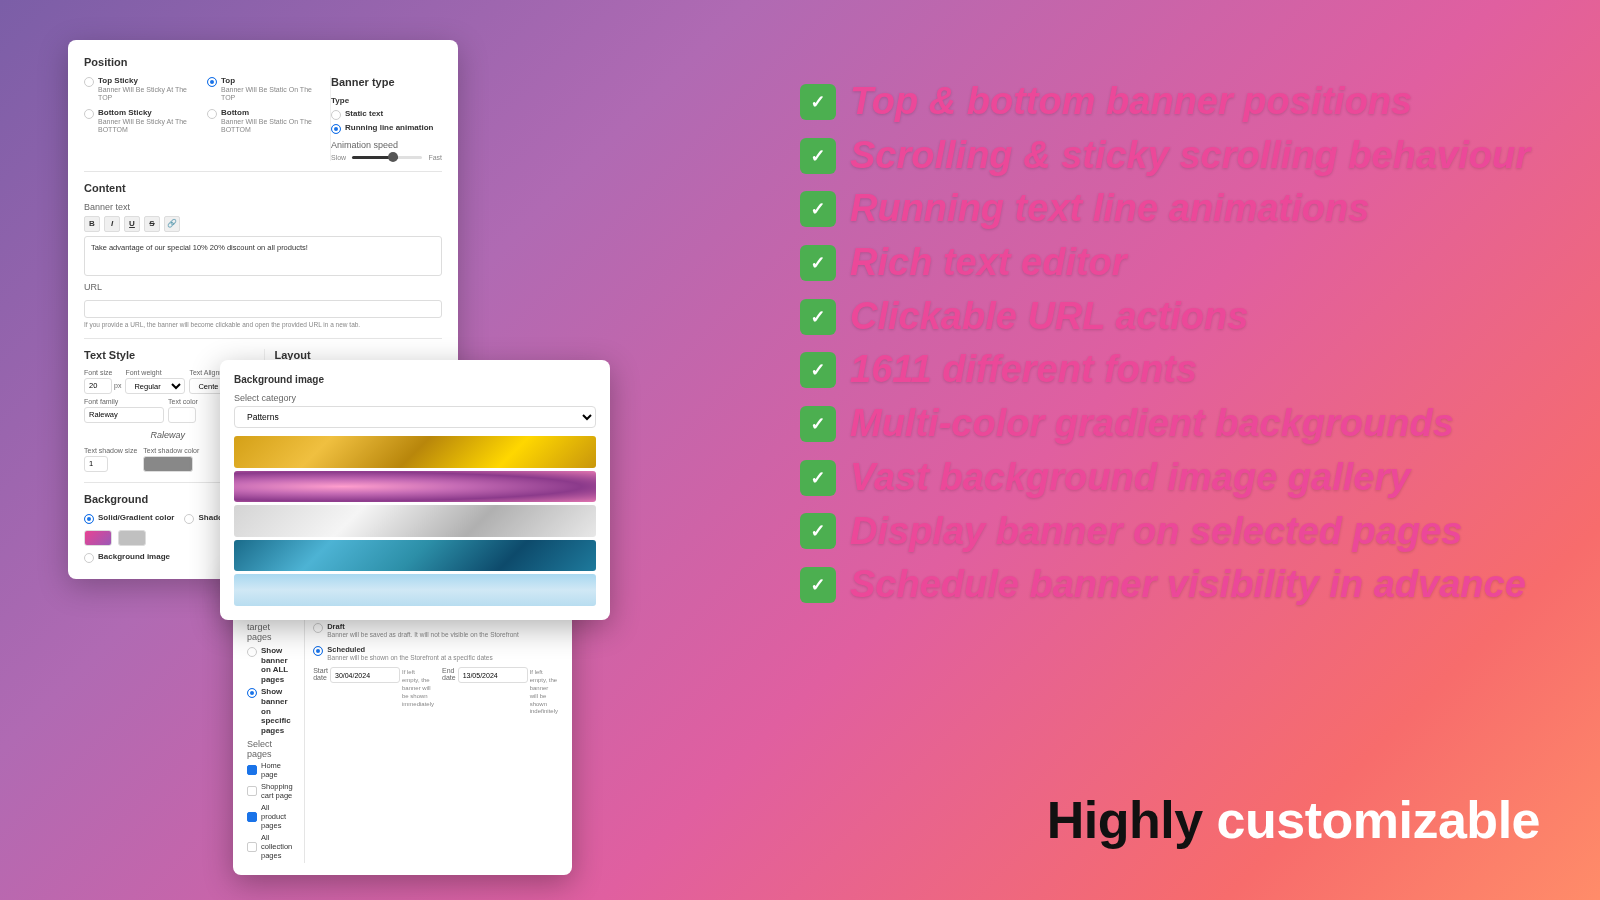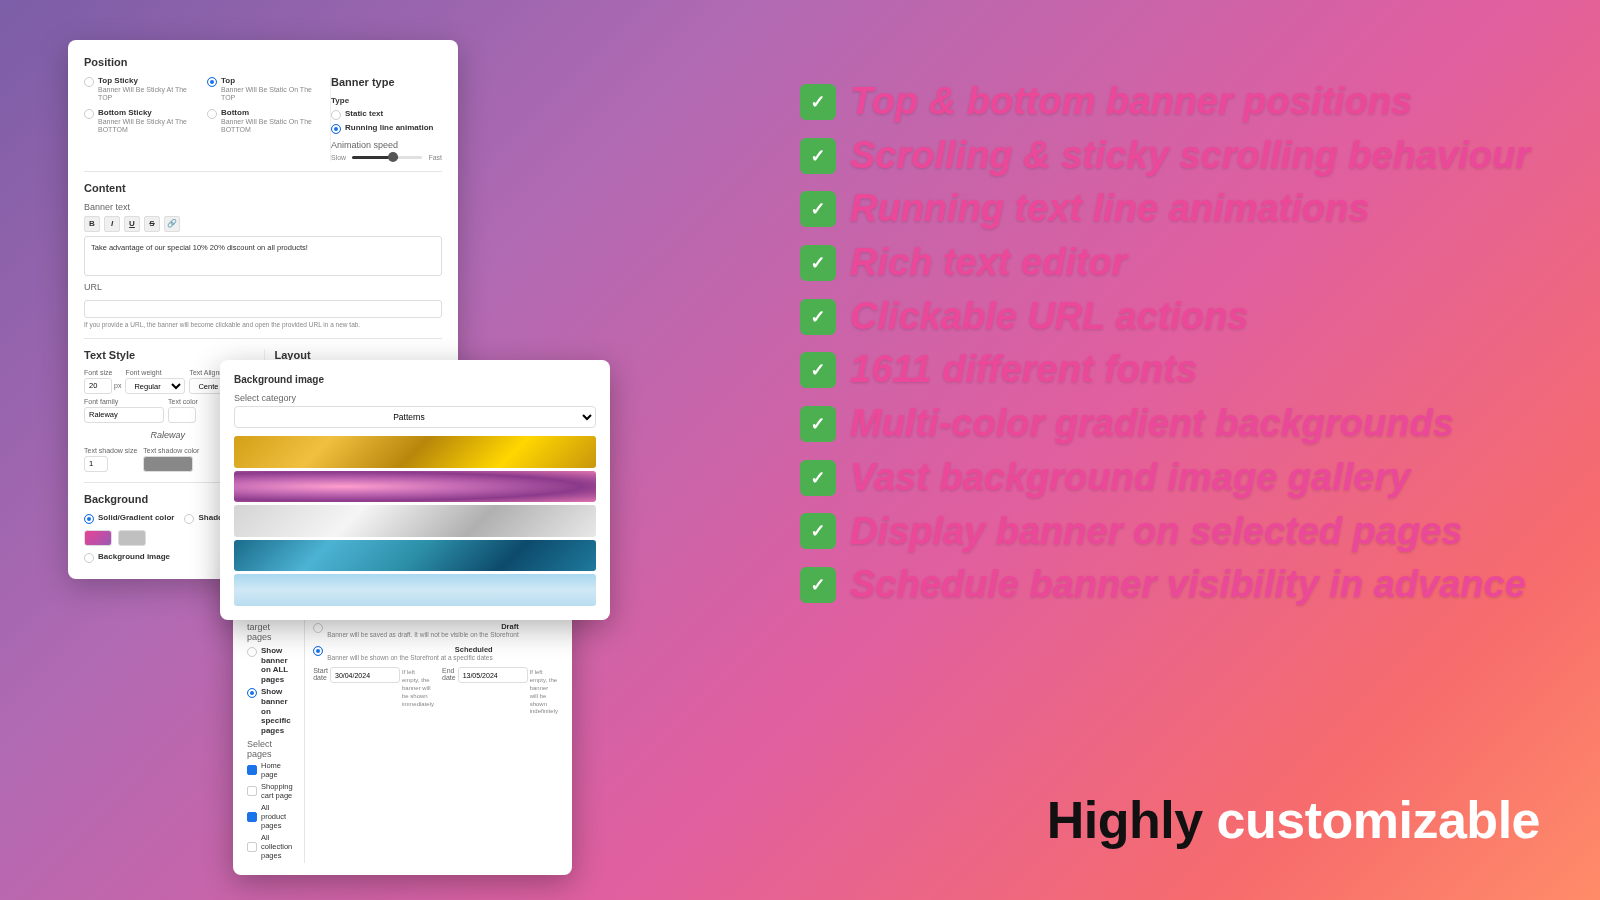--- a/index.html
+++ b/index.html
@@ -316,21 +316,20 @@
 
     .category-select {
       width: 100%;
       border: 1px solid #ddd;
       border-radius: 4px;
       padding: 4px 8px;
       font-size: 8.5px;
       height: 22px;
       background: #fff;
       margin-bottom: 8px;
-      text-align: center;
     }
 
     .image-grid {
       display: flex;
       flex-direction: column;
       gap: 3px;
       height: 170px;
       overflow: hidden;
     }
 
@@ -412,21 +411,20 @@
 
     .vis-radio-content {
       display: flex;
       flex-direction: column;
     }
 
     .vis-label {
       font-size: 7.5px;
       font-weight: 600;
       color: #333;
-      text-align: right;
     }
 
     .vis-desc {
       font-size: 6.5px;
       color: #888;
       line-height: 1.3;
     }
 
     .date-row {
       display: flex;

